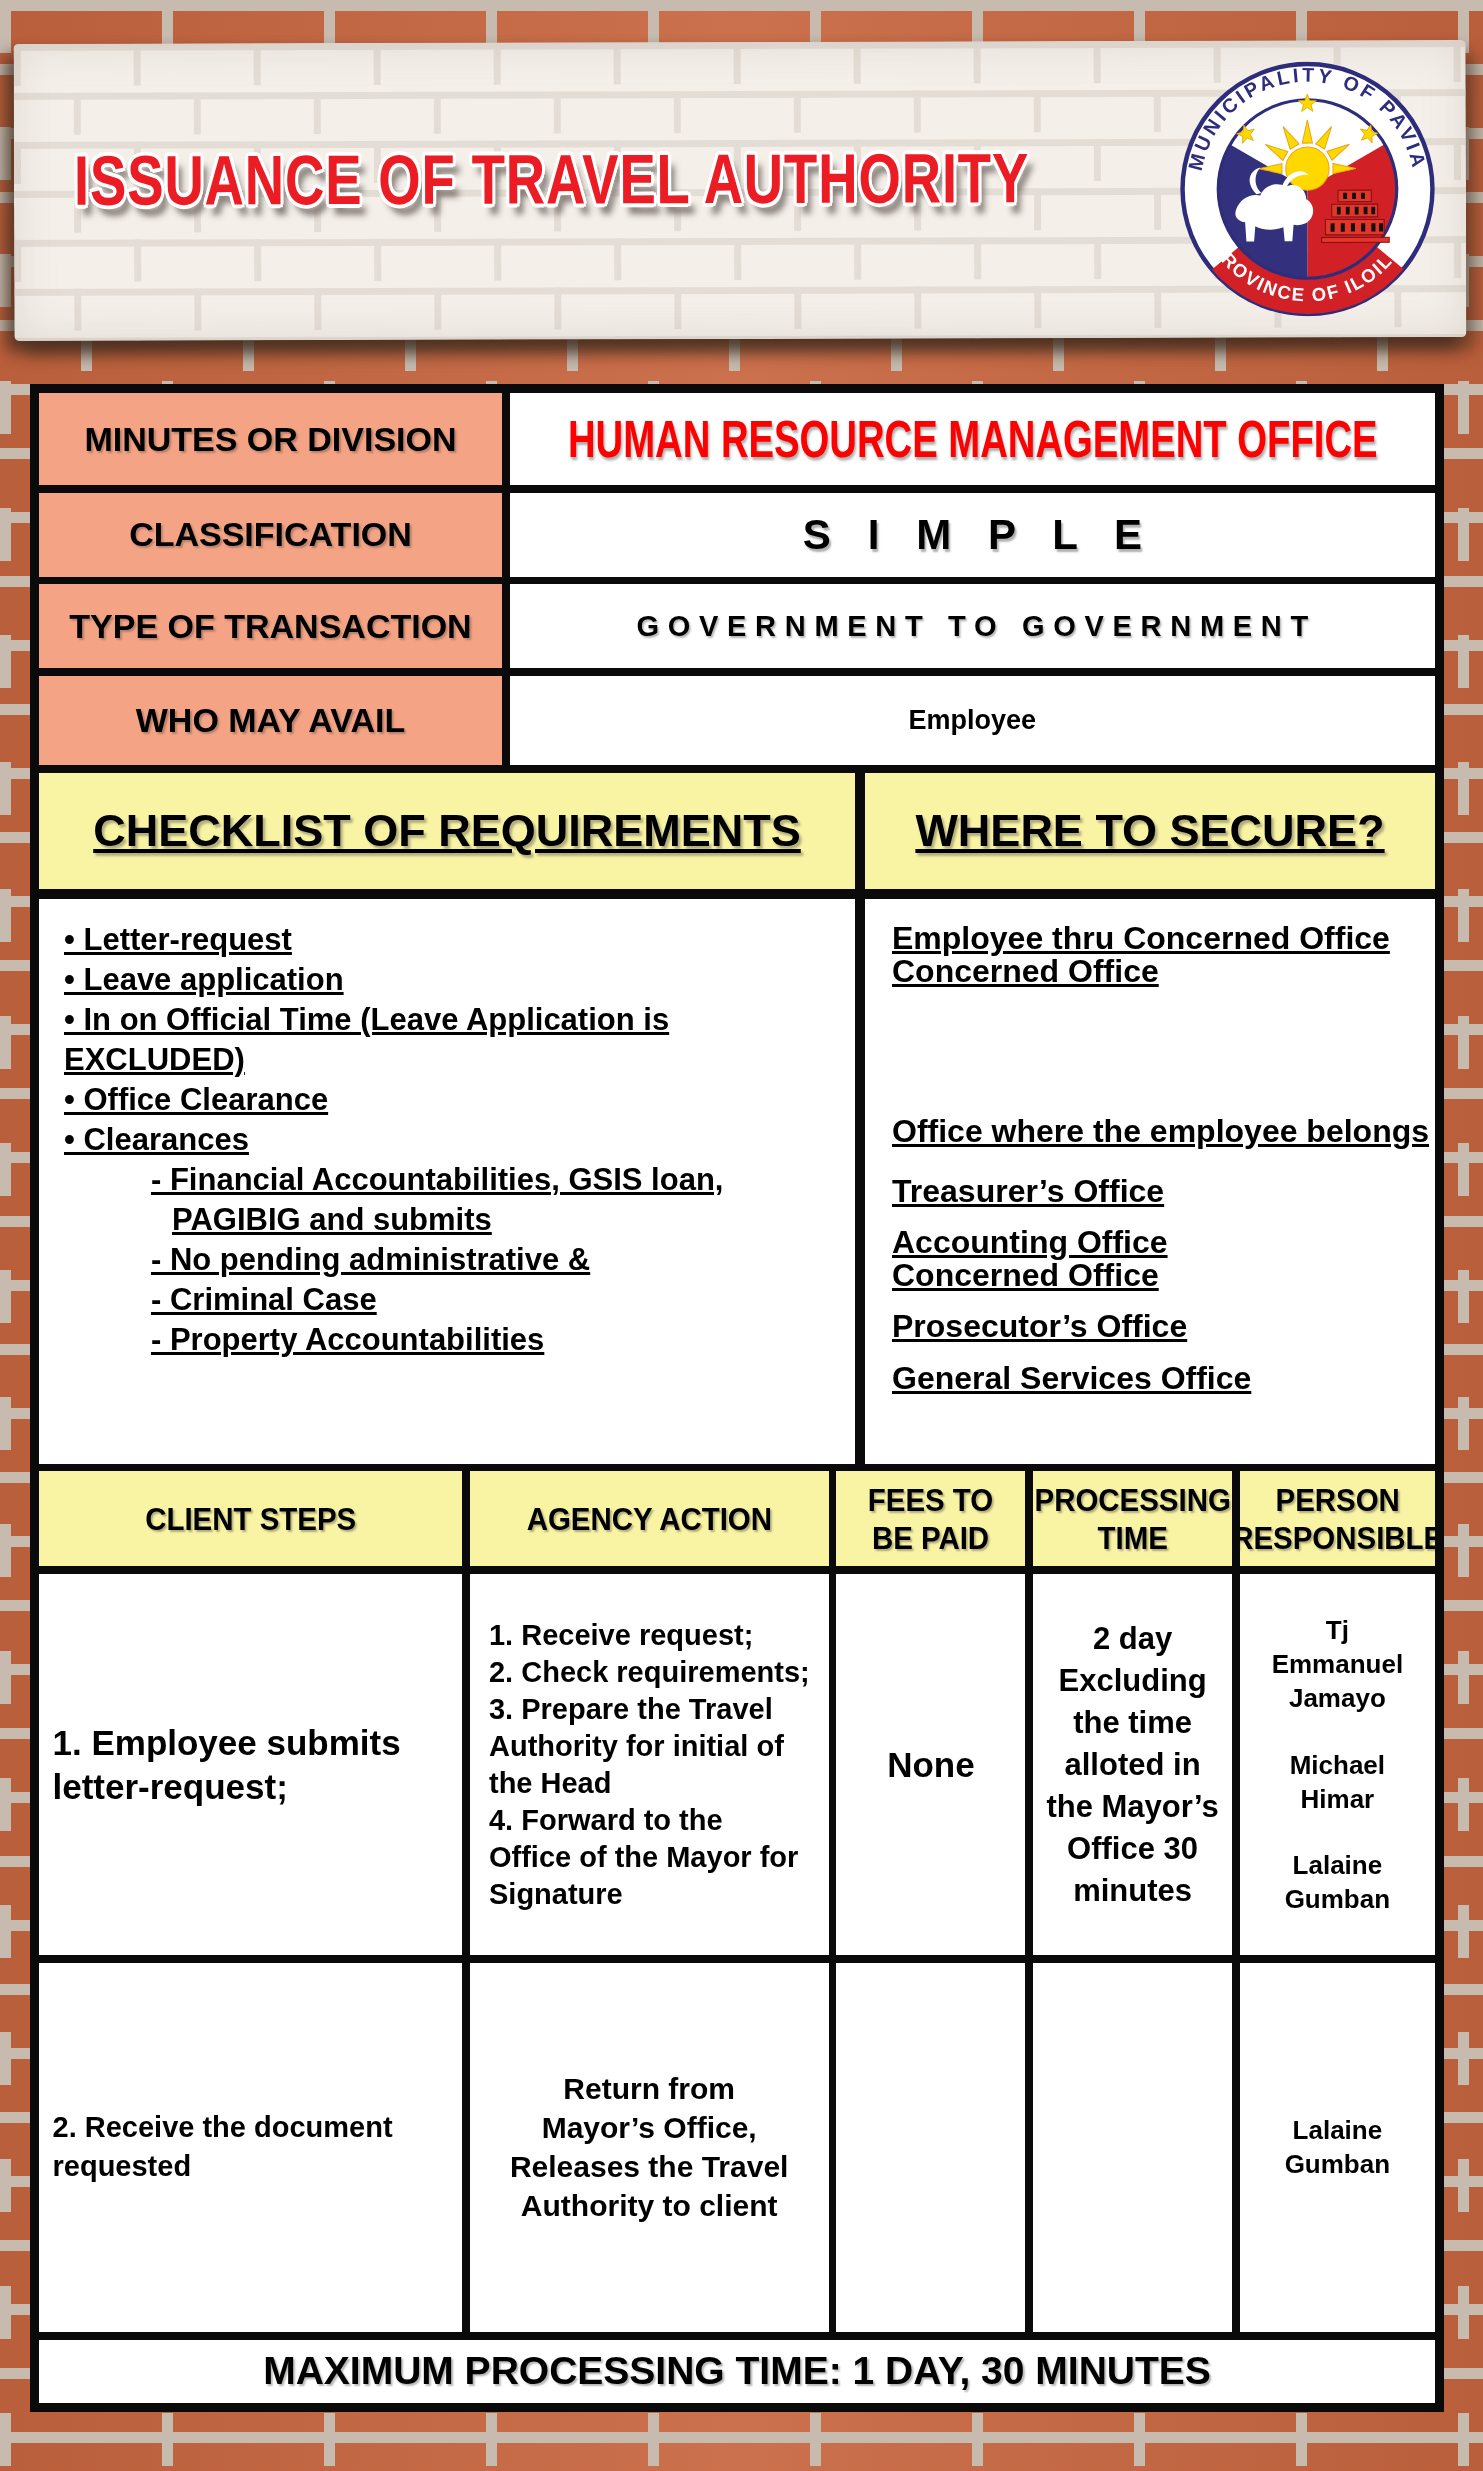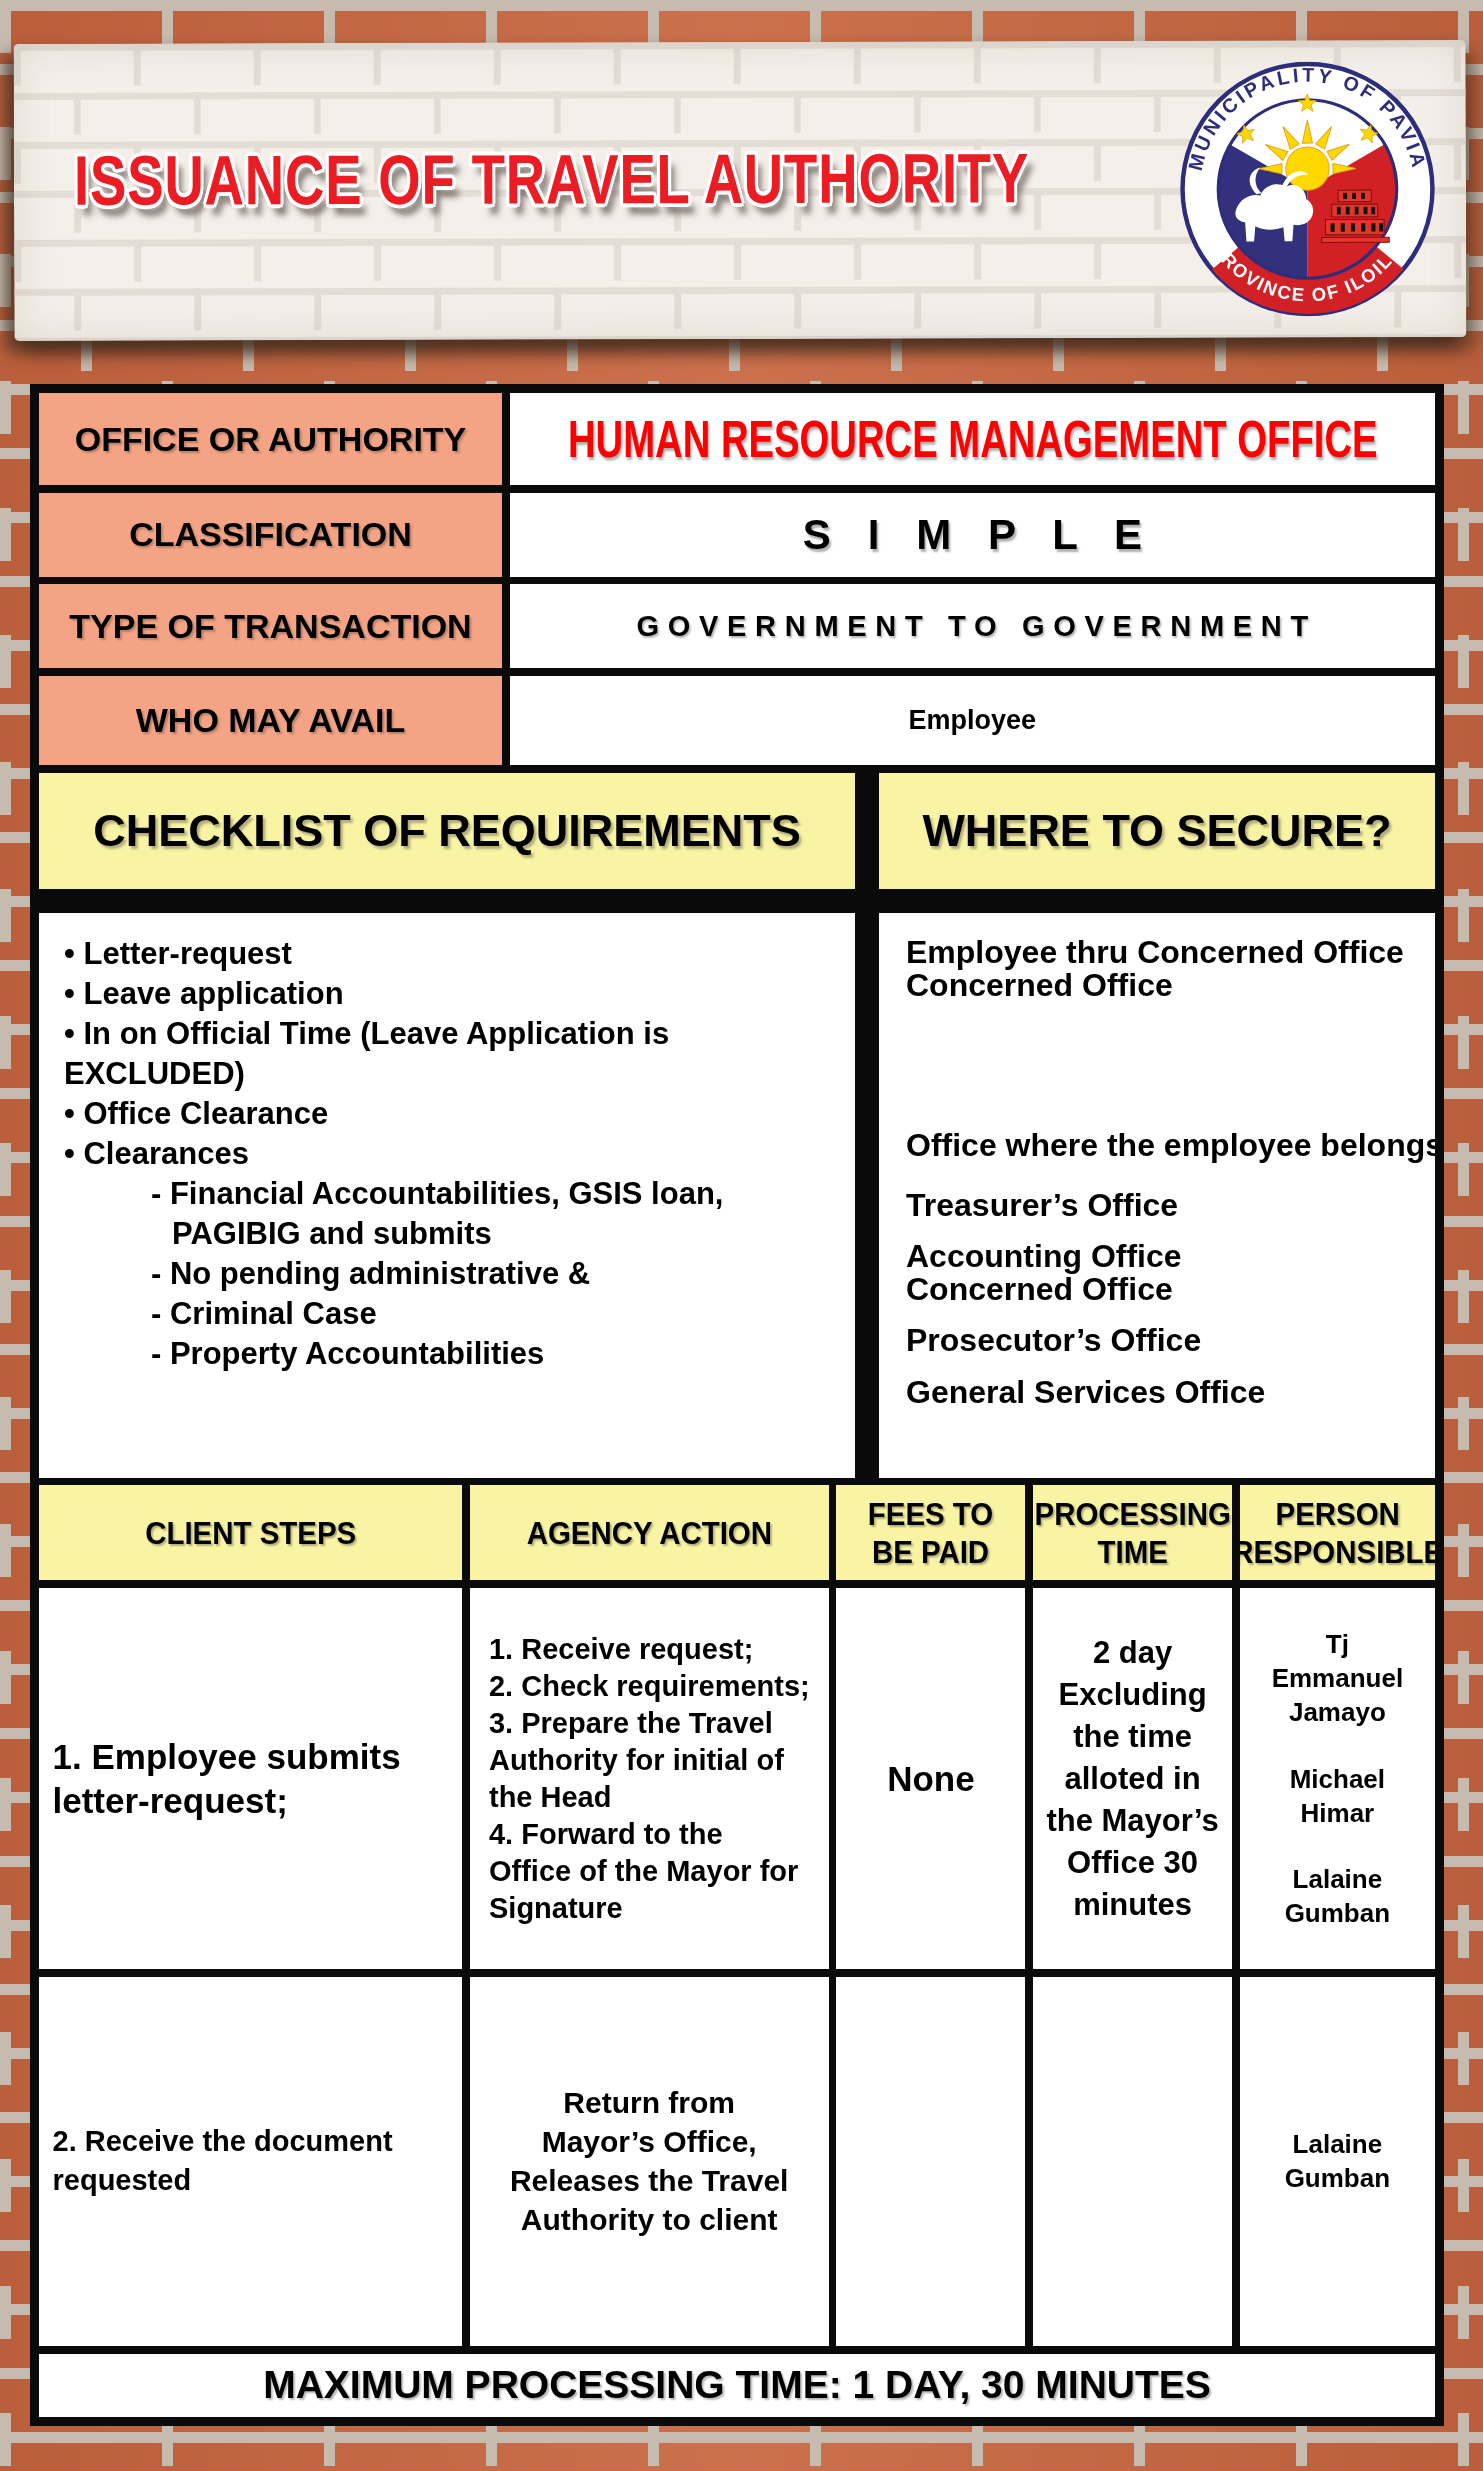--- a/index.html
+++ b/index.html
@@ -46,21 +46,21 @@
   .seal { position: absolute; left: 1166px; top: 21px; width: 255px; height: 255px; }
 
   
   .sheet {
     position: absolute; left: 30px; top: 384px; width: 1414px;
     background: var(--border-black, #0A0A0A);
     border: 9.7px solid var(--border-black, #0A0A0A);
     display: flex; flex-direction: column; gap: 7.7px;
   }
   .info-grid  { display: grid; grid-template-columns: 463px 1fr; grid-template-rows: 92px 84px 84px 89px; gap: 7.7px; }
-  .req-grid   { display: grid; grid-template-columns: 816px 1fr; grid-template-rows: 116px 565px; gap: 24px; }
+  .req-grid   { display: grid; grid-template-columns: 816px 1fr; grid-template-rows: 116px 565px; gap: 10px; text-decoration: underline; }
   .steps-grid { display: grid; grid-template-columns: 423px 359px 189px 199px 1fr; grid-template-rows: 95px 381px 369px; gap: 7.7px; }
 
   .c { background: #fff; display: flex; align-items: center; justify-content: center;
        text-align: center; overflow: hidden; }
   .salmon { background: var(--label-bg, #F4A384); font-weight: 700; font-size: 34px;
             text-shadow: 1.9px 2.4px 1.9px rgba(88,78,72,.4); }
   .yellowc { background: var(--header-bg, #F8F4A3); }
   .hdr  { font-weight: 700; font-size: 45px; text-shadow: 2.4px 2.9px 2.4px rgba(90,85,80,.45); }
   .hdr5 { font-weight: 700; font-size: 32px; line-height: 38px; text-shadow: 1.9px 2.4px 1.9px rgba(90,85,80,.45); }
   .hdr5 span { display: inline-block; transform: scaleX(0.92); }
@@ -181,21 +181,21 @@
       </text>
       <text font-size="14.5" font-weight="bold" fill="#FFFFFF" letter-spacing="1.5">
         <textPath href="#arcBot" startOffset="50%" text-anchor="middle">PROVINCE OF ILOILO</textPath>
       </text>
     </svg>
   </div>
 
   <div class="sheet">
 
     <div class="info-grid">
-      <div class="c salmon">OFFICE OR AUTHORITY</div>
+      <div class="c salmon">MINUTES OR DIVISION</div>
       <div class="c">
           <span class="red-cond">HUMAN RESOURCE MANAGEMENT OFFICE</span>
         </div>
       <div class="c salmon">CLASSIFICATION</div>
       <div class="c">
           <span class="simple">S I M P L E</span>
         </div>
       <div class="c salmon">TYPE OF TRANSACTION</div>
       <div class="c">
           <span class="g2g">GOVERNMENT TO GOVERNMENT</span>

